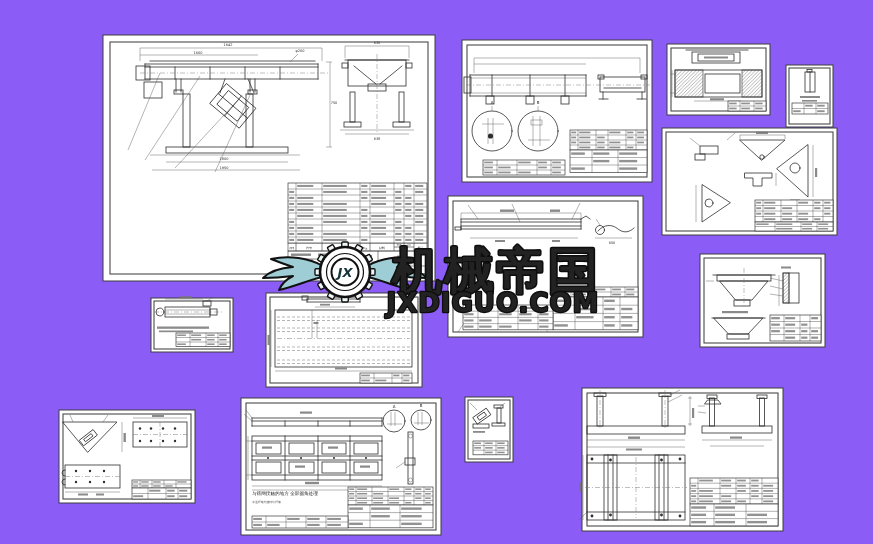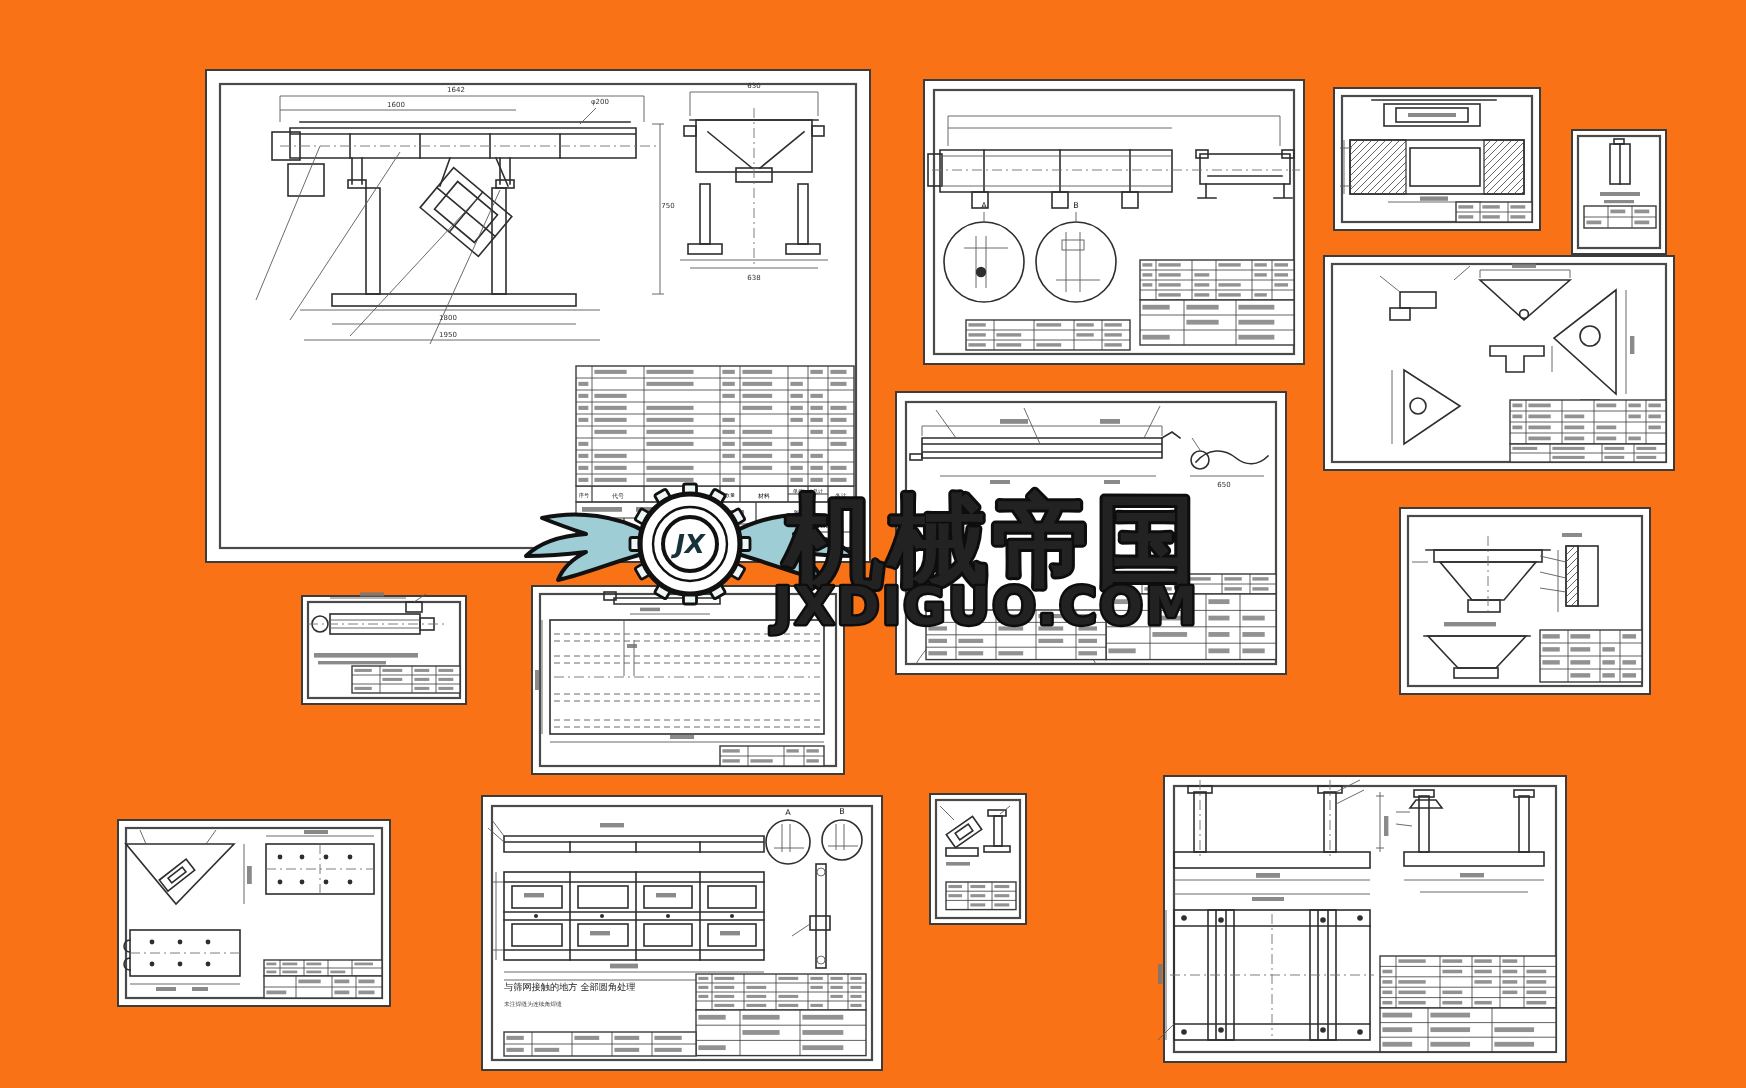--- a/index.html
+++ b/index.html
@@ -1,16 +1,16 @@
 <!DOCTYPE html>
 <html><head>
 <meta charset="utf-8">
 <style>
   html,body{margin:0;padding:0;background:#fff;}
-  .stage{position:relative;width:873px;height:544px;background:#f97316;overflow:hidden;}
+  .stage{position:relative;width:873px;height:544px;background:#8b5cf6;overflow:hidden;}
   svg{display:block;font-family:"DejaVu Sans",sans-serif;}
   .sheet{fill:#ffffff;stroke:#3c3c3c;stroke-width:1;}
   .inner{fill:none;stroke:#4a4a4a;stroke-width:1.1;}
   .g-line{stroke:#2e2e2e;stroke-width:.8;fill:none;stroke-linecap:square;}
   .g-med{stroke:#3a3a3a;stroke-width:.6;fill:none;}
   .g-thin{stroke:#5a5a5a;stroke-width:.45;fill:none;}
   .g-dash{stroke:#6f6f6f;stroke-width:.45;fill:none;stroke-dasharray:5 2 1 2;}
   .g-dash2{stroke:#5a5a5a;stroke-width:.45;fill:none;stroke-dasharray:3 2;}
   .bar{fill:#767676;opacity:.85;}
   .dot{fill:#2e2e2e;stroke:none;}

